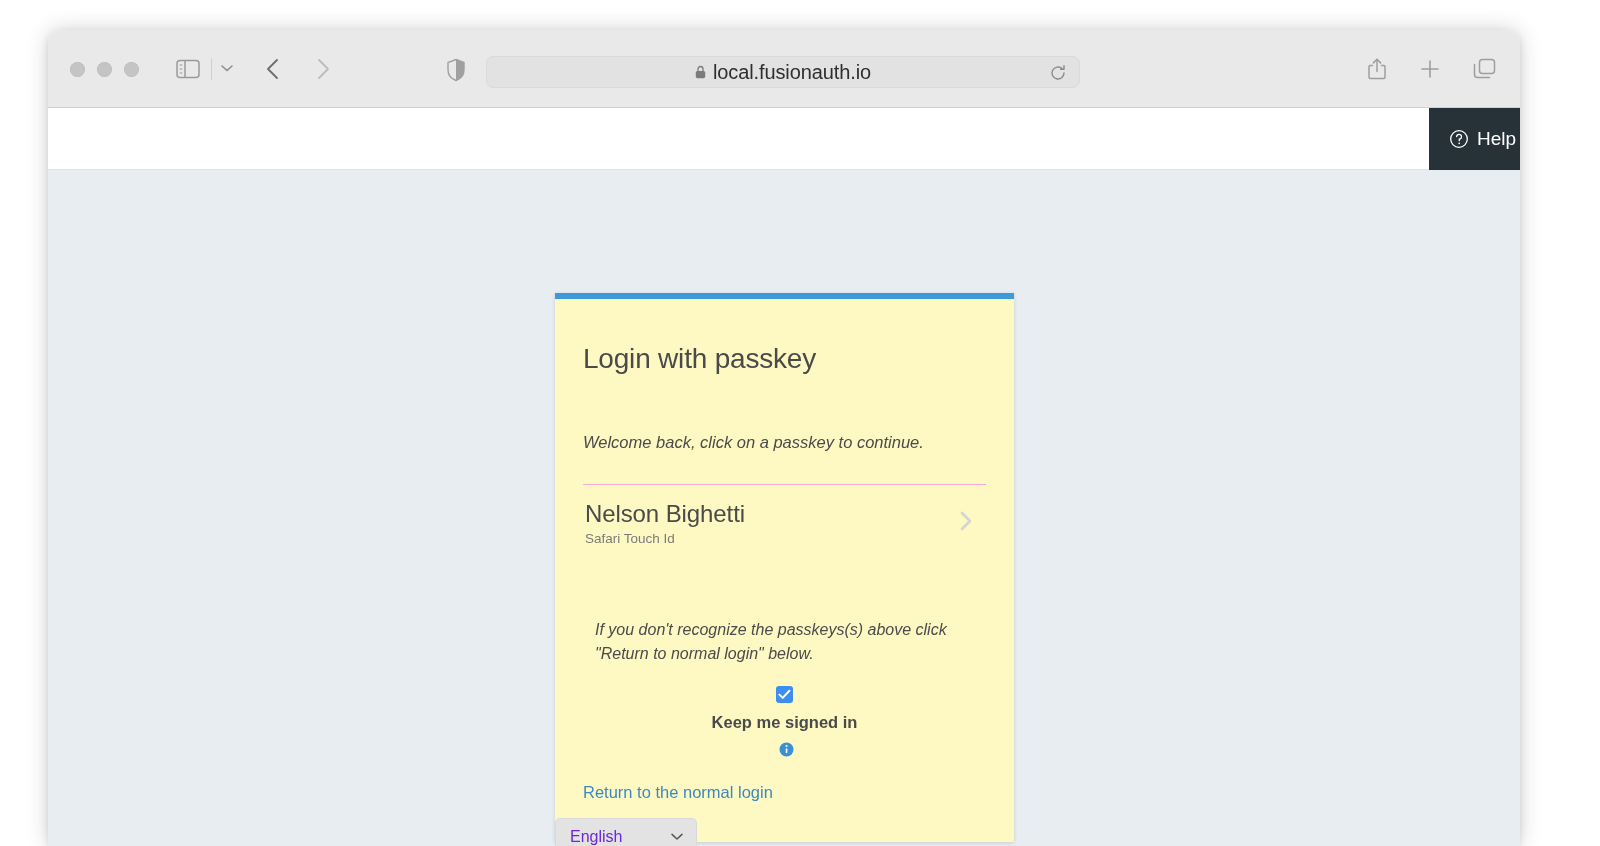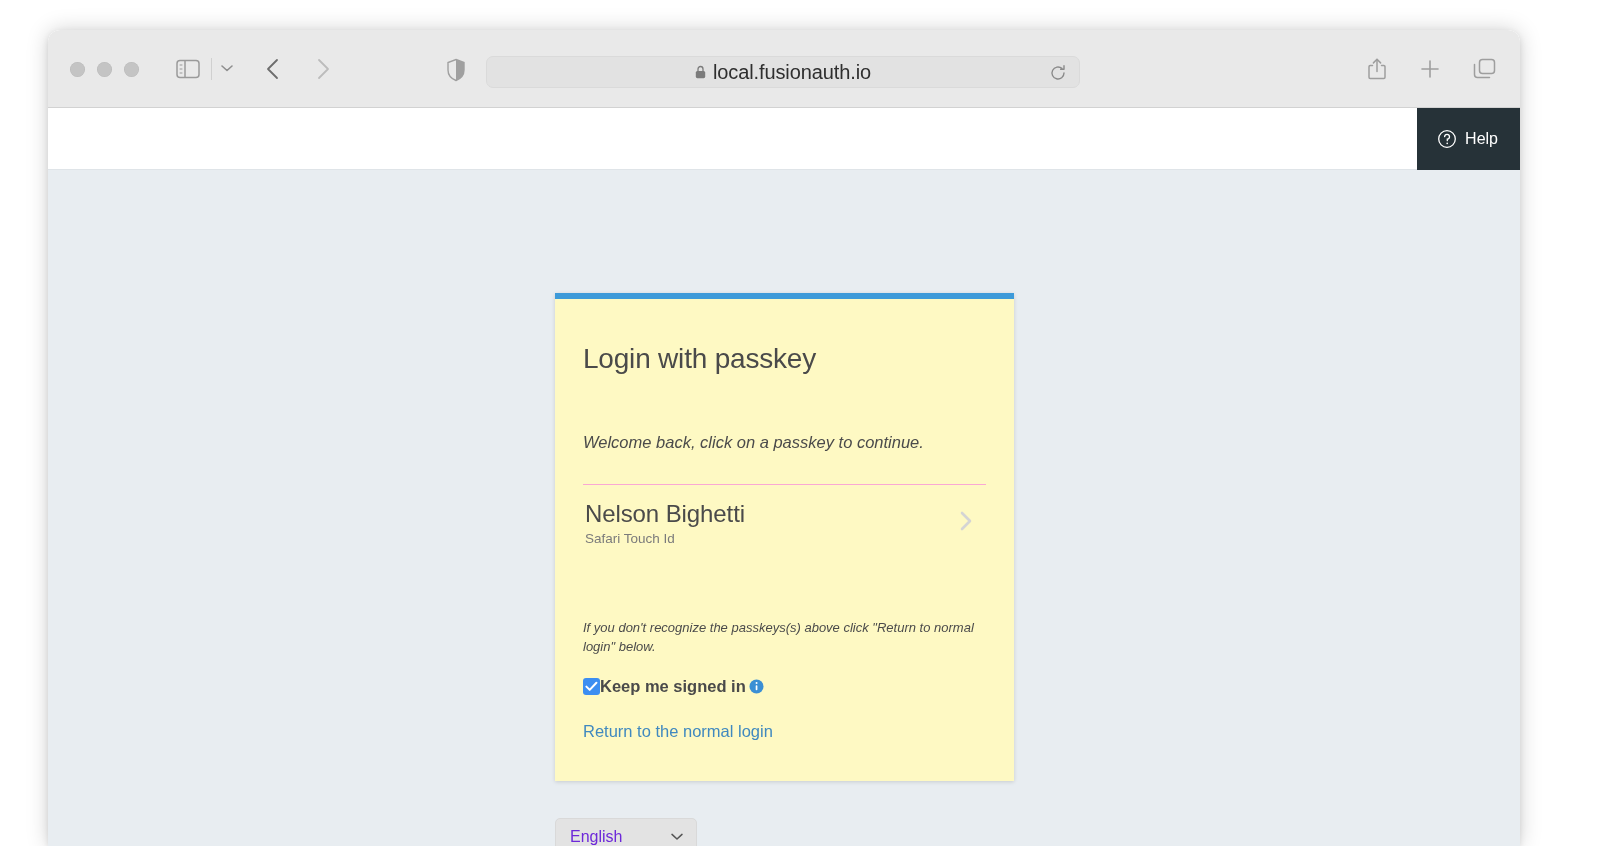--- a/index.html
+++ b/index.html
@@ -128,27 +128,27 @@
     height: 62px;
     background: #ffffff;
     border-bottom: 1px solid #dfe4e8;
     box-sizing: border-box;
   }
   .help-button {
     position: absolute;
     right: 0;
     top: 0;
     height: 62px;
-    padding: 0 22px 0 20px;
+    padding: 0 4px 0 20px;
     background: #263238;
     color: #ffffff;
     display: flex;
     align-items: center;
     gap: 8px;
-    font-size: 16px;
+    font-size: 19px;
     cursor: pointer;
     box-sizing: border-box;
   }
   .help-icon { display: inline-flex; align-items: center; }
 
   
   .card {
     position: absolute;
     left: 507px;
     top: 185px;
@@ -196,31 +196,33 @@
   }
   .passkey-device {
     font-size: 13.5px;
     color: #7b7b7b;
     margin-top: 3px;
   }
   .chev-right { color: #d4d4d4; padding-right: 8px; }
 
   .warn-text {
     font-style: italic;
-    font-size: 13px;
+    font-size: 16px;
     color: #4b4b4b;
     line-height: 1.5;
-    margin: 58px 0 20px 0;
+    margin: 58px 0 20px 12px;
     max-width: 395px;
   }
 
   .keepme-row {
     display: flex;
     align-items: center;
+    gap: 10px;
     margin-bottom: 26px;
+    flex-direction: column;
   }
   .checkbox {
     width: 17px;
     height: 17px;
     border-radius: 3px;
     background: #3c8ef1;
     display: inline-flex;
     align-items: center;
     justify-content: center;
     cursor: pointer;

